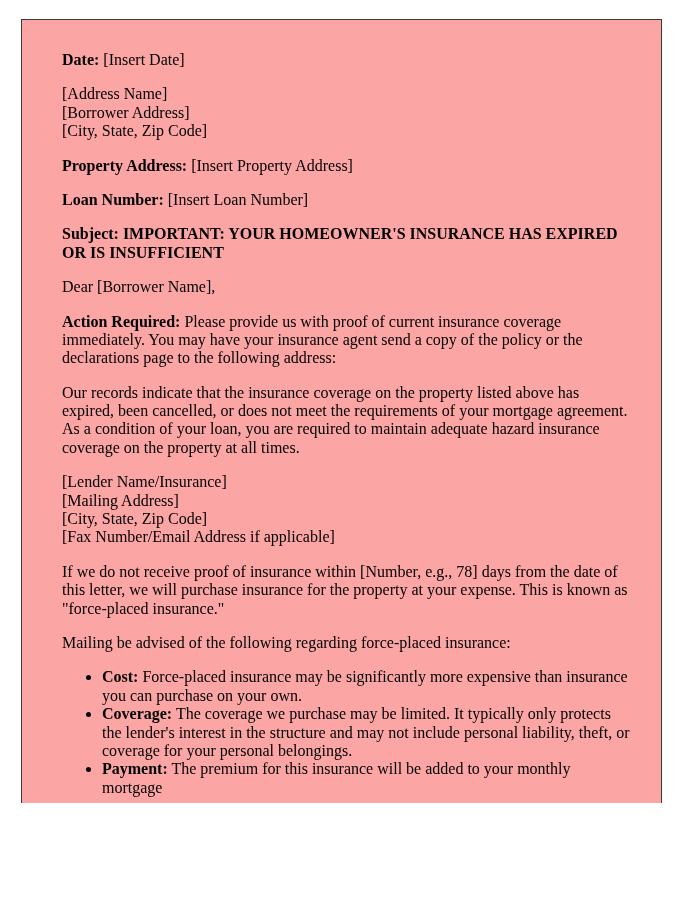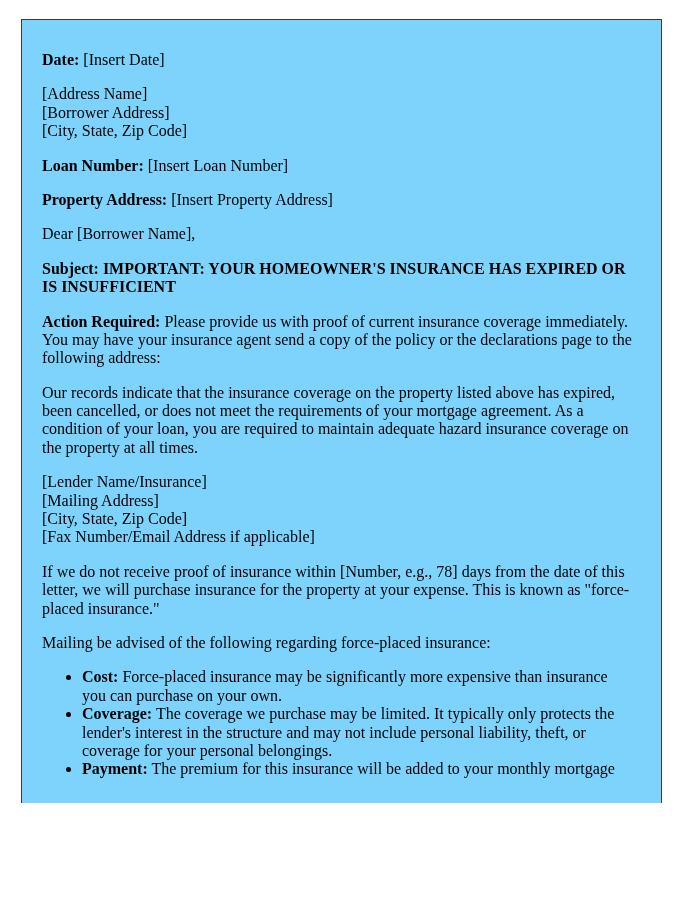--- a/index.html
+++ b/index.html
@@ -18,23 +18,23 @@
   }
   .letter-page {
     position: absolute;
     left: 21px;
     top: 19px;
     width: 641px;
     height: 784px;
     box-sizing: border-box;
     border: 1px solid #3a3a3a;
     border-bottom: none;      
-    padding: 15px 28px 0 20px;
+    padding: 15px 28px 0 40px;
     overflow: hidden;
-    background: #7dd3fc;
+    background: #fca5a5;
   }
   .letter-page p {
     margin: 16px 0;
     line-height: 1.15;
   }
   .letter-page ul {
     margin: 16px 0;
     padding-left: 40px;
   }
   .letter-page li {
@@ -53,34 +53,34 @@
     <span>[Insert Date]</span>
   </p>
 
   <p>
     <span>[Address Name]</span><br>
     <span>[Borrower Address]</span><br>
     <span>[City, State, Zip Code]</span>
   </p>
 
   <p>
+    <strong>Property Address:</strong>
+    <span>[Insert Property Address]</span>
+  </p>
+
+  <p>
     <strong>Loan Number:</strong>
     <span>[Insert Loan Number]</span>
   </p>
 
   <p>
-    <strong>Property Address:</strong>
-    <span>[Insert Property Address]</span>
+    <strong>Subject: IMPORTANT: YOUR HOMEOWNER'S INSURANCE HAS EXPIRED OR IS INSUFFICIENT</strong>
   </p>
 
   <p>Dear [Borrower Name],</p>
-
-  <p>
-    <strong>Subject: IMPORTANT: YOUR HOMEOWNER'S INSURANCE HAS EXPIRED OR IS INSUFFICIENT</strong>
-  </p>
 
   <p>
     <strong>Action Required:</strong>
     <span>Please provide us with proof of current insurance coverage immediately. You may have your insurance agent send a copy of the policy or the declarations page to the following address:</span>
   </p>
 
   <p>Our records indicate that the insurance coverage on the property listed above has expired, been cancelled, or does not meet the requirements of your mortgage agreement. As a condition of your loan, you are required to maintain adequate hazard insurance coverage on the property at all times.</p>
 
   <p>
     <span>[Lender Name/Insurance]</span><br>

